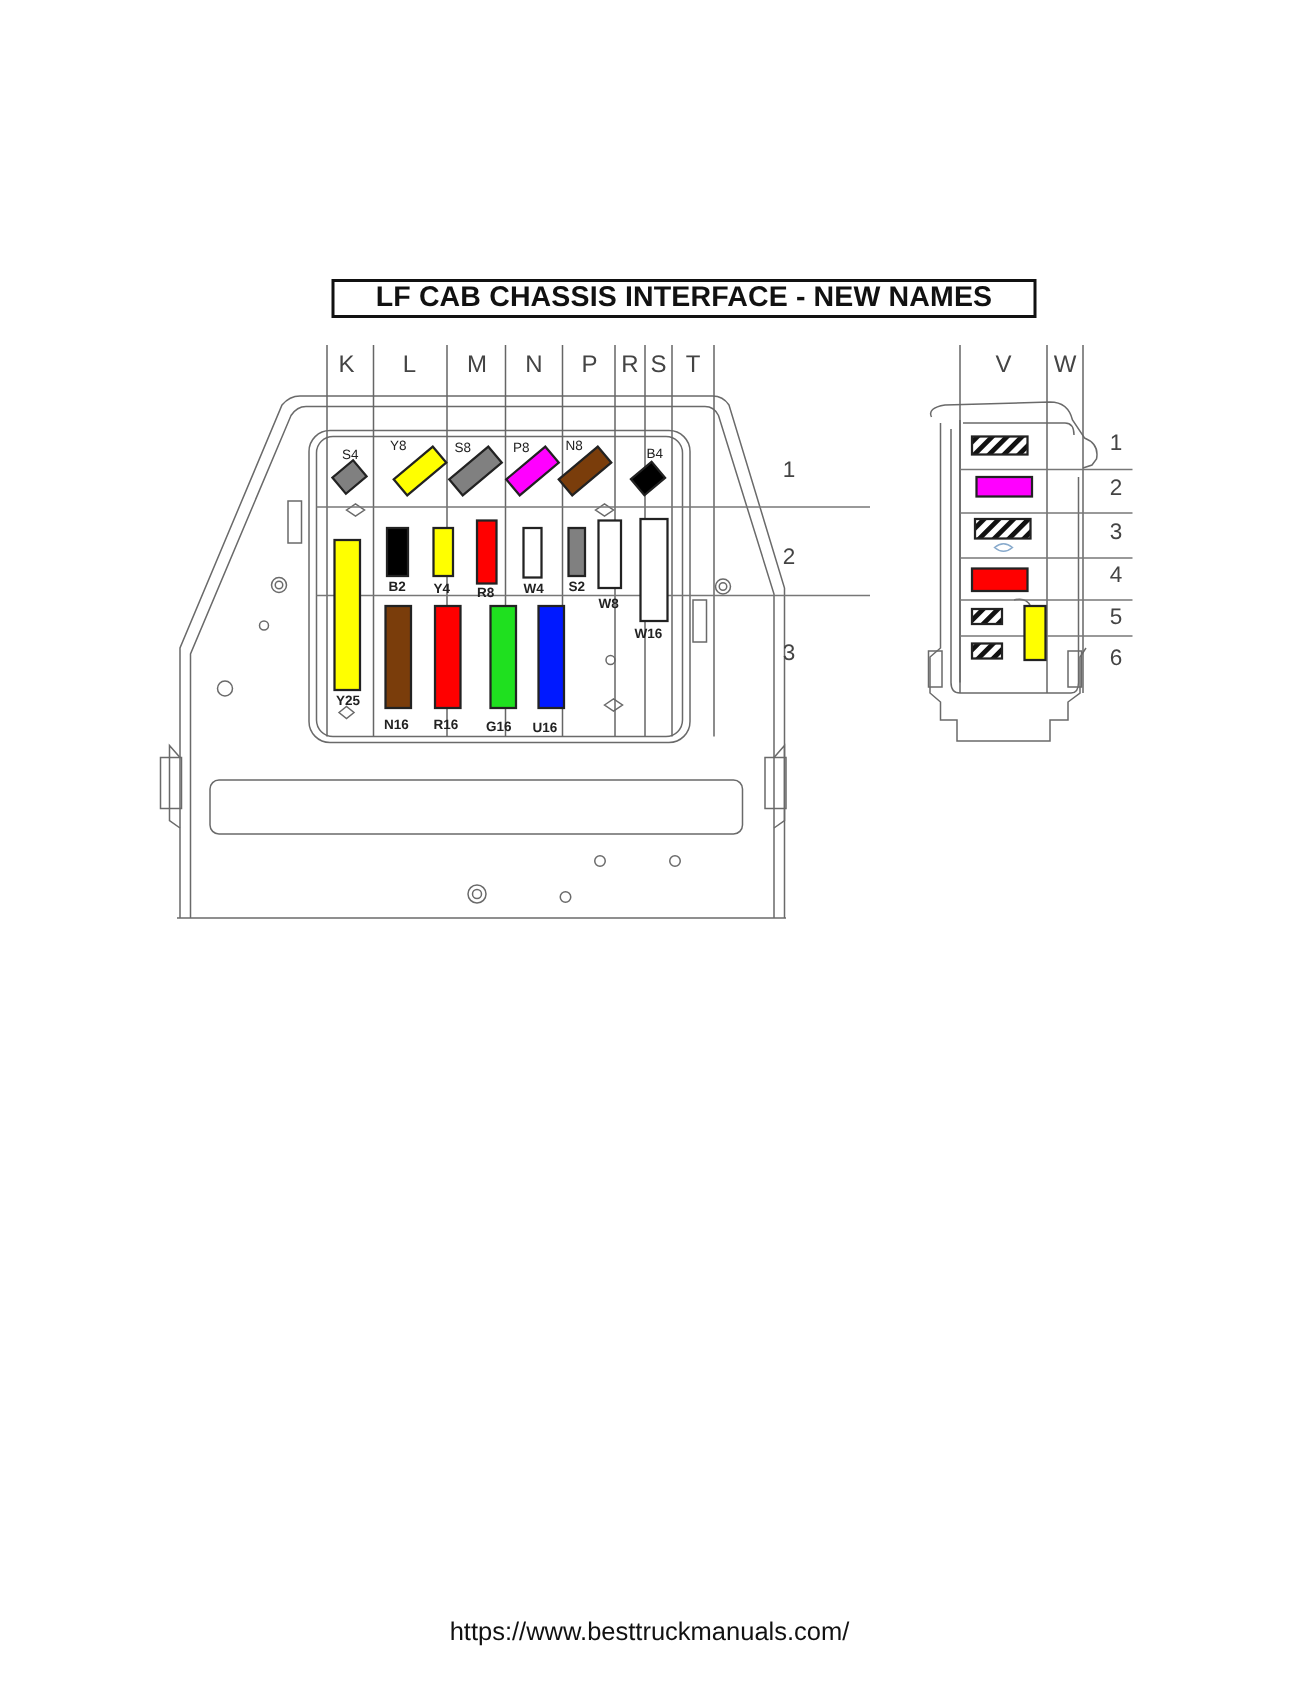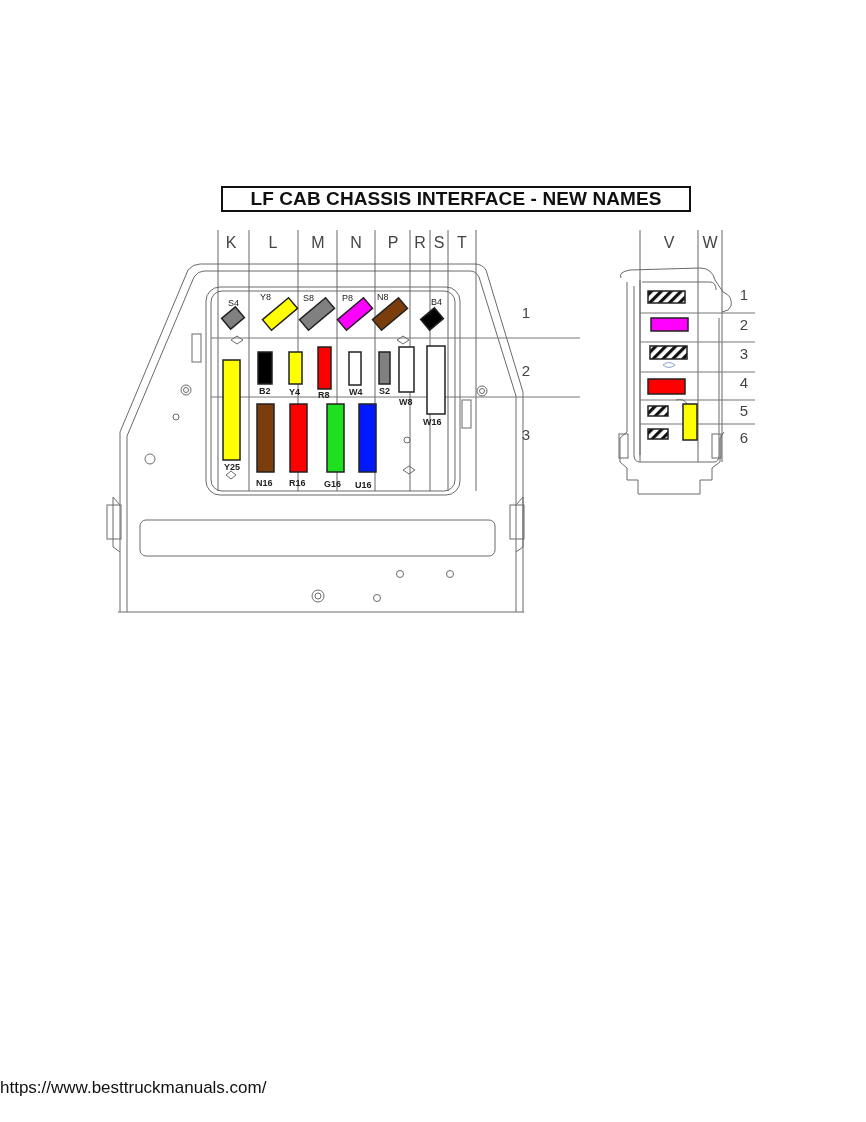--- a/index.html
+++ b/index.html
@@ -3,21 +3,21 @@
   <meta charset="utf-8">
   <style>
     html, body { margin: 0; padding: 0; background: #ffffff; }
     body { width: 866px; height: 1122px; position: relative; overflow: hidden;
            font-family: "Liberation Sans", sans-serif; }
     #diagram { position: absolute; left: 0; top: 0; }
     .title-box { position: absolute; left: 221px; top: 186px; width: 470px; height: 26px;
                  border: 2px solid #111; box-sizing: border-box; background: #fff;
                  display: flex; justify-content: center; }
     .title-text { font-weight: bold; font-size: 19px; color: #111; letter-spacing: 0.1px; white-space: nowrap; }
-    .footer-url { position: absolute; left: 0; width: 866px; top: 1078px; 
+    .footer-url { position: absolute; left: 0; width: 866px; top: 1078px; text-align: center;
                   font-size: 17px; color: #111; }
     svg text { font-family: "Liberation Sans", sans-serif; }
   </style>
 </head>
 <body>
 
 <svg id="diagram" width="866" height="1122" viewBox="0 0 866 1122" xmlns="http://www.w3.org/2000/svg">
   <defs>
     <pattern id="hatch" patternUnits="userSpaceOnUse" width="7" height="7" patternTransform="rotate(45)">
       <rect width="7" height="7" fill="#ffffff"></rect>

